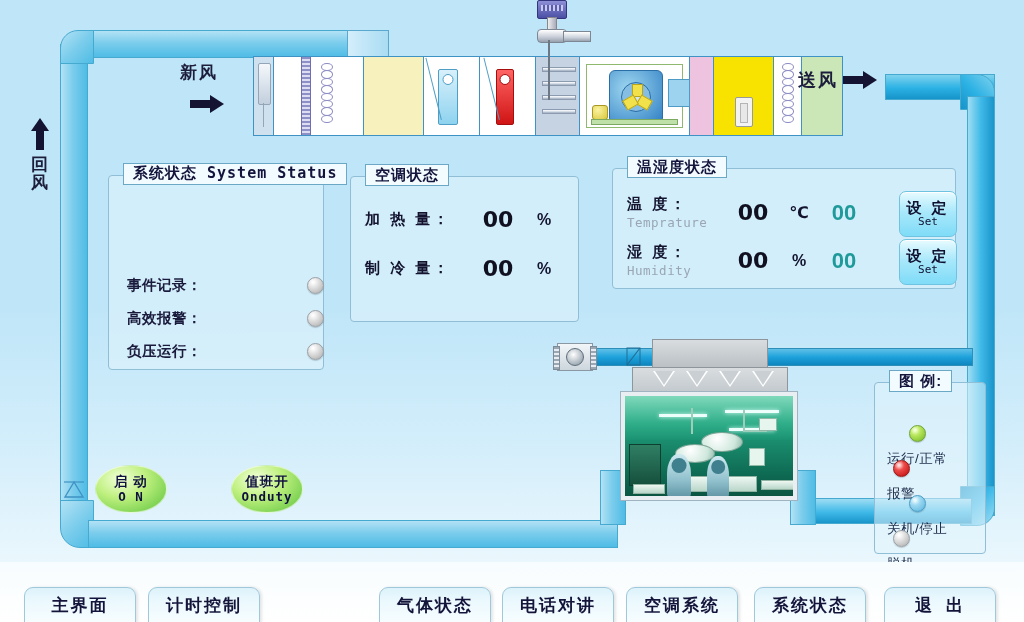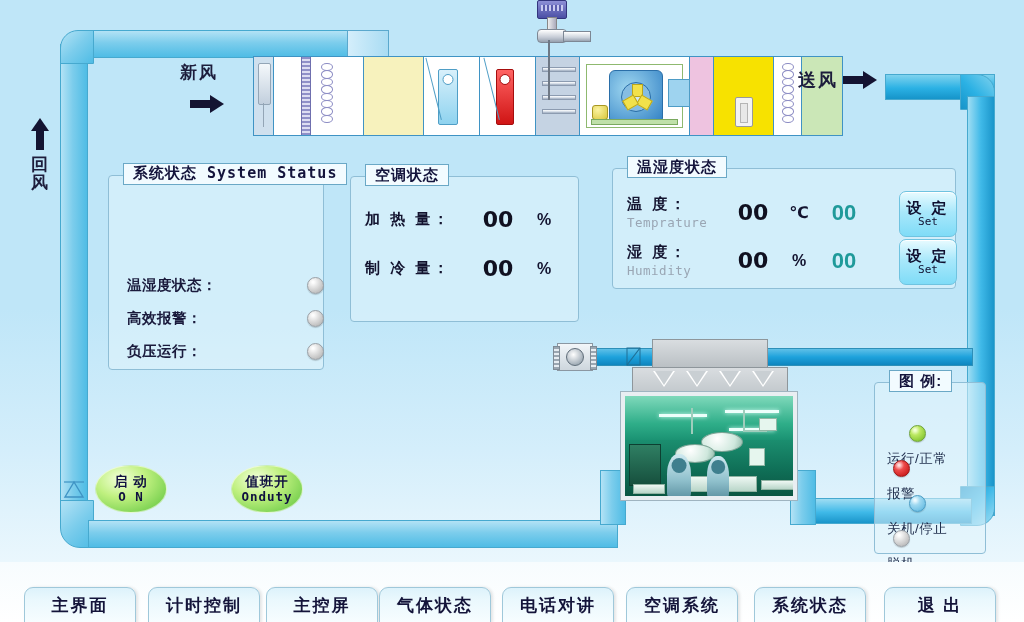--- a/index.html
+++ b/index.html
@@ -193,21 +193,21 @@
       box-sizing:border-box;}
   .dampertri{position:absolute;left:0;top:0;width:100%;height:100%;}
 
   
   #tabbar{position:absolute;left:0;top:562px;width:1024px;height:60px;
       background:linear-gradient(180deg,#f7fcfe 0%,#ffffff 100%);}
   .tab{position:absolute;top:25px;width:112px;height:36px;
       border:1px solid #9fc8da;border-top-left-radius:9px;border-top-right-radius:9px;
       background:linear-gradient(180deg,#ddf2fb 0%,#eaf8fd 35%,#f7fdff 100%);
       box-shadow:2px 0 3px rgba(0,0,0,.10);
-      display:flex;align-items:center;justify-content:center;cursor:pointer;box-sizing:border-box;}
+      display:flex;align-items:center;justify-content:center;cursor:pointer;box-sizing:border-box;font-family:Liberation Mono, monospace;}
   .tab span{font-size:17px;font-weight:bold;color:#14143a;letter-spacing:2px;}
 </style>
 </head>
 <body>
 
 <div id="stage">
 
   <div class="duct" style="left:80px;top:30px;width:280px;height:28px;"></div>
 
   <div class="duct v" style="left:60px;top:44px;width:28px;height:470px;"></div>
@@ -350,21 +350,21 @@
   <div class="cnlabel" style="left:798px;top:68px;font-size:18px;">送风</div>
   <div class="arrow-r" style="left:843px;top:71px;">
     <div class="shaft"></div>
       <div class="head"></div>
   </div>
 
   <div class="panel" style="left:108px;top:175px;width:216px;height:195px;">
     <div class="panel-title mono">系统状态 System Status</div>
 
     <div class="st-row" style="top:98px;">
-      <span class="st-label">温湿度状态：</span>
+      <span class="st-label">事件记录：</span>
       <span class="lamp"></span>
     </div>
     <div class="st-row" style="top:131px;">
       <span class="st-label">高效报警：</span>
       <span class="lamp"></span>
     </div>
     <div class="st-row" style="top:164px;">
       <span class="st-label">负压运行：</span>
       <span class="lamp"></span>
     </div>
@@ -481,23 +481,20 @@
 
 </div>
 
 <div id="tabbar">
   <div class="tab" style="left:24px;">
     <span>主界面</span>
     </div>
   <div class="tab" style="left:148px;text-align:right;">
     <span>计时控制</span>
     </div>
-  <div class="tab" style="left:266px;">
-    <span>主控屏</span>
-    </div>
   <div class="tab" style="left:379px;">
     <span>气体状态</span>
     </div>
   <div class="tab" style="left:502px;">
     <span>电话对讲</span>
     </div>
   <div class="tab" style="left:626px;">
     <span>空调系统</span>
     </div>
   <div class="tab" style="left:754px;">

